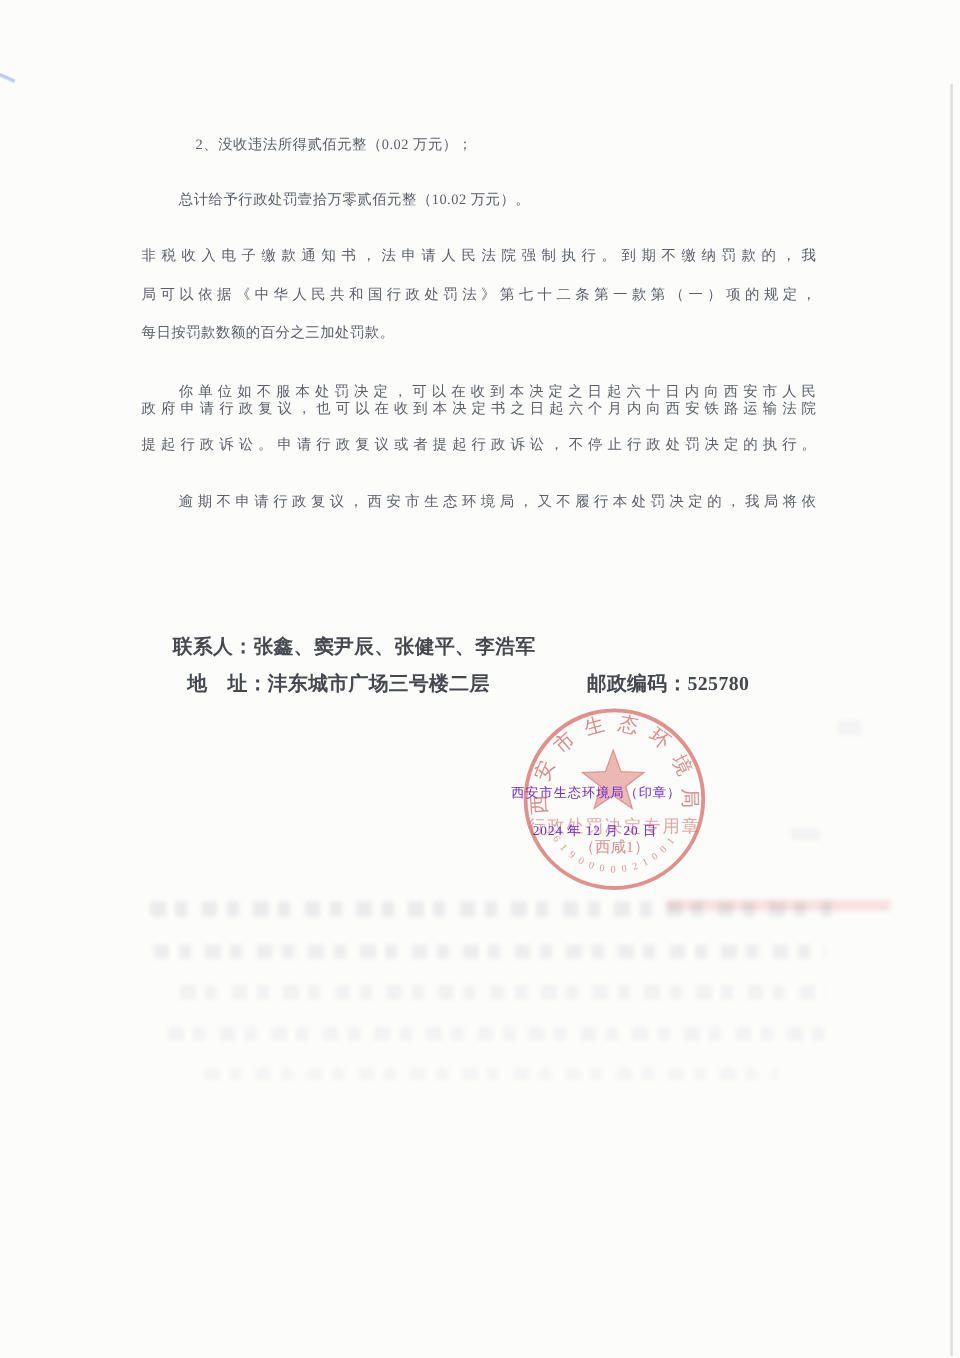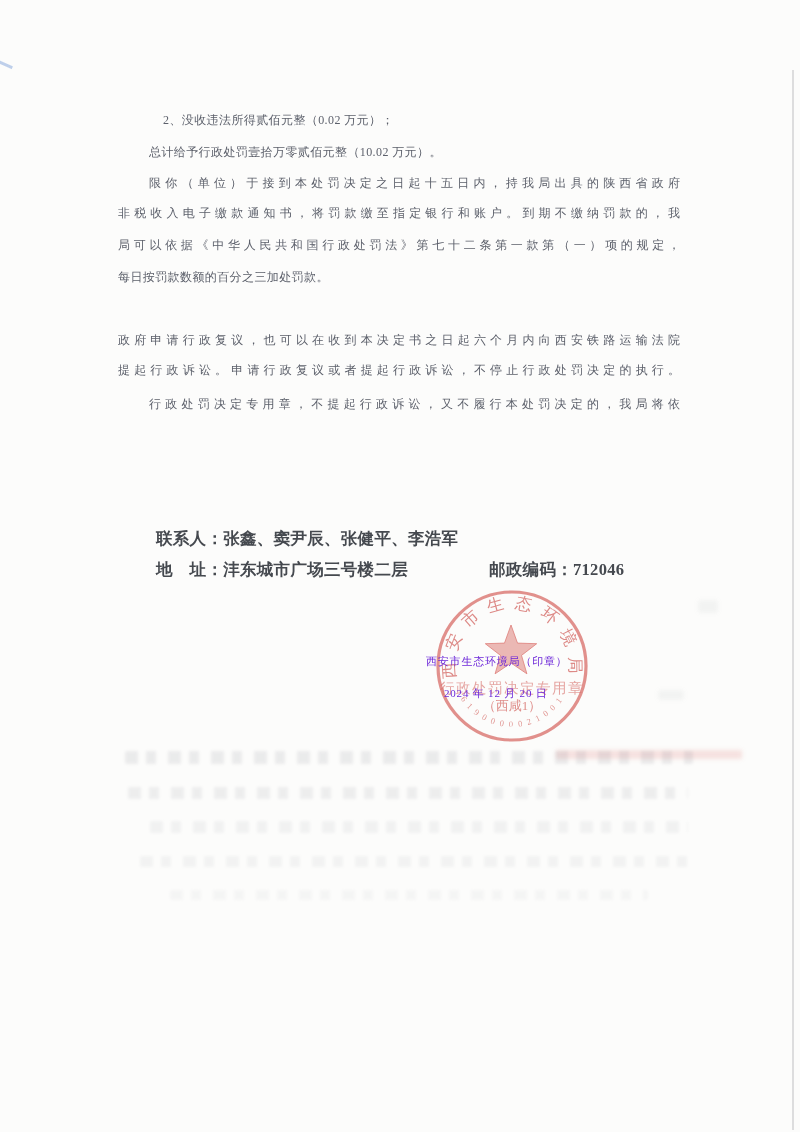--- a/index.html
+++ b/index.html
@@ -21,21 +21,21 @@
     color:#5b5f6a;
     letter-spacing:0.4px;
     white-space:nowrap;
   }
   .l-fill {
     white-space:normal;
     text-align:justify;
     text-align-last:justify;
     letter-spacing:0;
   }
-  .l-ind1 { padding-left:31px; }
+  .l-ind1 { padding-left:31px;margin-top:14px; }
   .l-ind2 { padding-left:45px; }
   
   .contact {
     position:absolute;
     height:20px; line-height:20px;
     font-size:16.5px;
     font-weight:bold;
     color:#45494f;
     letter-spacing:0.3px;
     white-space:nowrap;
@@ -111,31 +111,31 @@
 </head>
 <body>
 
 <div class="page">
 
   <div class="scratch"></div>
   <div class="edge-line"></div>
 
   <p class="line l-ind2" style="top:110px">2、没收违法所得贰佰元整（0.02 万元）；</p>
   <p class="line l-ind1" style="top:142px">总计给予行政处罚壹拾万零贰佰元整（10.02 万元）。</p>
-  <p class="line l-ind1 l-fill" style="top:173px">限你（单位）于接到本处罚决定之日起十五日内，持我局出具的陕西省政府</p>
-  <p class="line l-fill" style="top:203px">非税收入电子缴款通知书，将罚款缴至指定银行和账户。到期不缴纳罚款的，我</p>
+  <p class="line l-fill" style="top:203px">非税收入电子缴款通知书，法申请人民法院强制执行。到期不缴纳罚款的，我</p>
   <p class="line" style="top:267px">每日按罚款数额的百分之三加处罚款。</p>
   <p class="line l-fill" style="top:235px">局可以依据《中华人民共和国行政处罚法》第七十二条第一款第（一）项的规定，</p>
+  <p class="line l-ind1 l-fill" style="top:302px">你单位如不服本处罚决定，可以在收到本决定之日起六十日内向西安市人民</p>
   <p class="line l-fill" style="top:330px">政府申请行政复议，也可以在收到本决定书之日起六个月内向西安铁路运输法院</p>
   <p class="line l-fill" style="top:360px">提起行政诉讼。申请行政复议或者提起行政诉讼，不停止行政处罚决定的执行。</p>
-  <p class="line l-ind1 l-fill" style="top:394px">行政处罚决定专用章，不提起行政诉讼，又不履行本处罚决定的，我局将依</p>
+  <p class="line l-ind1 l-fill" style="top:394px">逾期不申请行政复议，西安市生态环境局，又不履行本处罚决定的，我局将依</p>
 
-  <div class="contact" style="top:529px;left:156px">联系人：张鑫、窦尹辰、张健平、李浩军</div>
+  <div class="contact" style="top:529px;left:144px">联系人：张鑫、窦尹辰、张健平、李浩军</div>
   <div class="contact" style="top:560px;left:156px">地　址：沣东城市广场三号楼二层</div>
-  <div class="contact" style="top:560px;left:489px">邮政编码：712046</div>
+  <div class="contact" style="top:560px;left:489px">邮政编码：525780</div>
 
   <svg class="seal" width="164" height="164" viewBox="0 0 164 164">
     <defs>
       <path id="sealArcTop" d="M 25.8 92 A 57.5 57.5 0 1 1 138.2 92" fill="none"></path>
       <path id="sealArcBottom" d="M 26.7 105.8 A 61 61 0 0 0 137.3 105.8" fill="none"></path>
     </defs>
     <circle cx="82" cy="80" r="74" fill="none" stroke="rgba(219,110,105,0.82)" stroke-width="3.2"></circle>
     <polygon points="81,39 87.5,57.1 106.7,57.7 91.5,69.4 96.9,87.8 81,77 65.1,87.8 70.5,69.4 55.3,57.7 74.5,57.1" fill="rgba(223,118,113,0.55)" stroke="rgba(223,118,113,0.8)" stroke-width="1"></polygon>
     <text font-size="16.5" fill="rgba(214,100,96,0.82)">
       <textPath href="#sealArcTop" textLength="200" lengthAdjust="spacing">西安市生态环境局</textPath>

